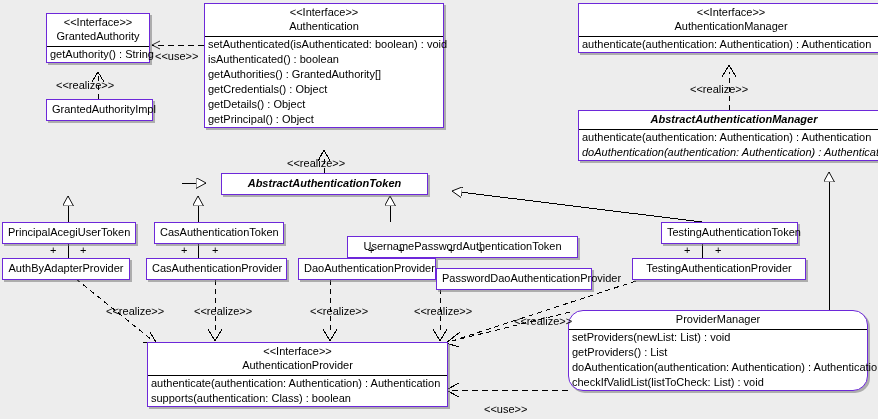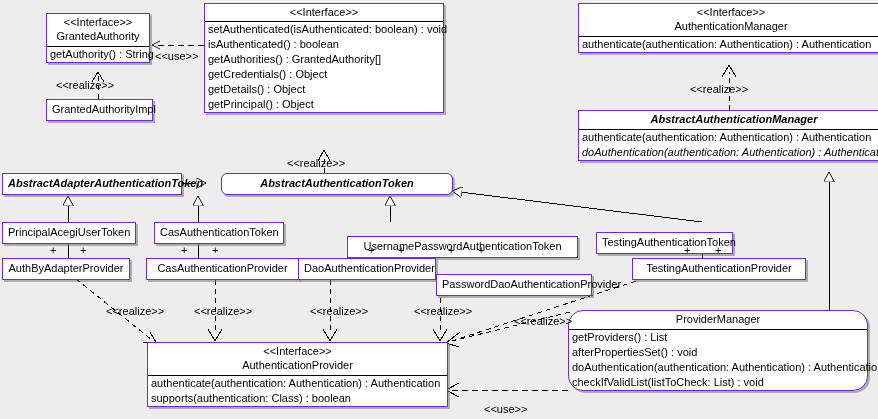--- a/index.html
+++ b/index.html
@@ -145,20 +145,21 @@
 
   <div class="uml simple" style="left:46px;top:99px;width:107px;">
     <div class="hdr">
       <span class="cname">GrantedAuthorityImpl</span>
     </div>
   </div>
 
   <div class="uml" style="left:204px;top:3px;width:240px;">
     <div class="hdr">
       <span class="stereo">&lt;&lt;Interface&gt;&gt;</span>
+      <span class="cname">Authentication</span>
     </div>
     <div class="divider"></div>
     <div class="ops">
       <div class="op">setAuthenticated(isAuthenticated: boolean) : void</div>
       <div class="op">isAuthenticated() : boolean</div>
       <div class="op">getAuthorities() : GrantedAuthority[]</div>
       <div class="op">getCredentials() : Object</div>
       <div class="op">getDetails() : Object</div>
       <div class="op">getPrincipal() : Object</div>
     </div>
@@ -179,27 +180,22 @@
     <div class="hdr">
       <span class="cname">AbstractAuthenticationManager</span>
     </div>
     <div class="divider"></div>
     <div class="ops">
       <div class="op">authenticate(authentication: Authentication) : Authentication</div>
       <div class="op abs">doAuthentication(authentication: Authentication) : Authentication</div>
     </div>
   </div>
 
-  <div class="uml simple abstract" style="left:2px;top:173px;width:180px;">
-    <div class="hdr">
-      <span class="cname">AbstractAdapterAuthenticationToken</span>
-    </div>
-  </div>
-
-  <div class="uml simple abstract" style="left:221px;top:173px;width:232px;border-radius:6px;">
+
+  <div class="uml simple abstract" style="left:221px;top:173px;width:207px;">
     <div class="hdr">
       <span class="cname">AbstractAuthenticationToken</span>
     </div>
   </div>
 
   <div class="uml simple" style="left:2px;top:222px;width:134px;">
     <div class="hdr">
       <span class="cname">PrincipalAcegiUserToken</span>
     </div>
   </div>
@@ -209,45 +205,45 @@
       <span class="cname">CasAuthenticationToken</span>
     </div>
   </div>
 
   <div class="uml simple" style="left:347px;top:236px;width:231px;">
     <div class="hdr">
       <span class="cname">UsernamePasswordAuthenticationToken</span>
     </div>
   </div>
 
-  <div class="uml simple" style="left:596px;top:222px;width:137px;margin-top:10px;">
+  <div class="uml simple" style="left:661px;top:222px;width:137px;">
     <div class="hdr">
       <span class="cname">TestingAuthenticationToken</span>
     </div>
   </div>
 
   <div class="uml simple" style="left:2px;top:258px;width:128px;">
     <div class="hdr">
       <span class="cname">AuthByAdapterProvider</span>
     </div>
   </div>
 
-  <div class="uml simple" style="left:146px;top:258px;width:153px;">
+  <div class="uml simple" style="left:146px;top:258px;width:141px;">
     <div class="hdr">
       <span class="cname">CasAuthenticationProvider</span>
     </div>
   </div>
 
   <div class="uml simple" style="left:298px;top:258px;width:138px;">
     <div class="hdr">
       <span class="cname">DaoAuthenticationProvider</span>
     </div>
   </div>
 
-  <div class="uml simple" style="left:436px;top:274px;width:156px;">
+  <div class="uml simple" style="left:436px;top:268px;width:156px;">
     <div class="hdr">
       <span class="cname">PasswordDaoAuthenticationProvider</span>
     </div>
   </div>
 
   <div class="uml simple" style="left:632px;top:258px;width:174px;">
     <div class="hdr">
       <span class="cname">TestingAuthenticationProvider</span>
     </div>
   </div>
@@ -263,22 +259,22 @@
       <div class="op">supports(authentication: Class) : boolean</div>
     </div>
   </div>
 
   <div class="uml" style="left:568px;top:310px;width:300px;border-radius:15px;">
     <div class="hdr">
       <span class="cname">ProviderManager</span>
     </div>
     <div class="divider"></div>
     <div class="ops">
+      <div class="op">setProviders(newList: List) : void</div>
       <div class="op">getProviders() : List</div>
-      <div class="op">afterPropertiesSet() : void</div>
       <div class="op">doAuthentication(authentication: Authentication) : Authentication</div>
       <div class="op">checkIfValidList(listToCheck: List) : void</div>
     </div>
   </div>
 
   <div class="relabel" style="left:155px;top:51px;">&lt;&lt;use&gt;&gt;</div>
 
   <div class="relabel" style="left:56px;top:80px;">&lt;&lt;realize&gt;&gt;</div>
 
   <div class="relabel" style="left:287px;top:158px;">&lt;&lt;realize&gt;&gt;</div>

